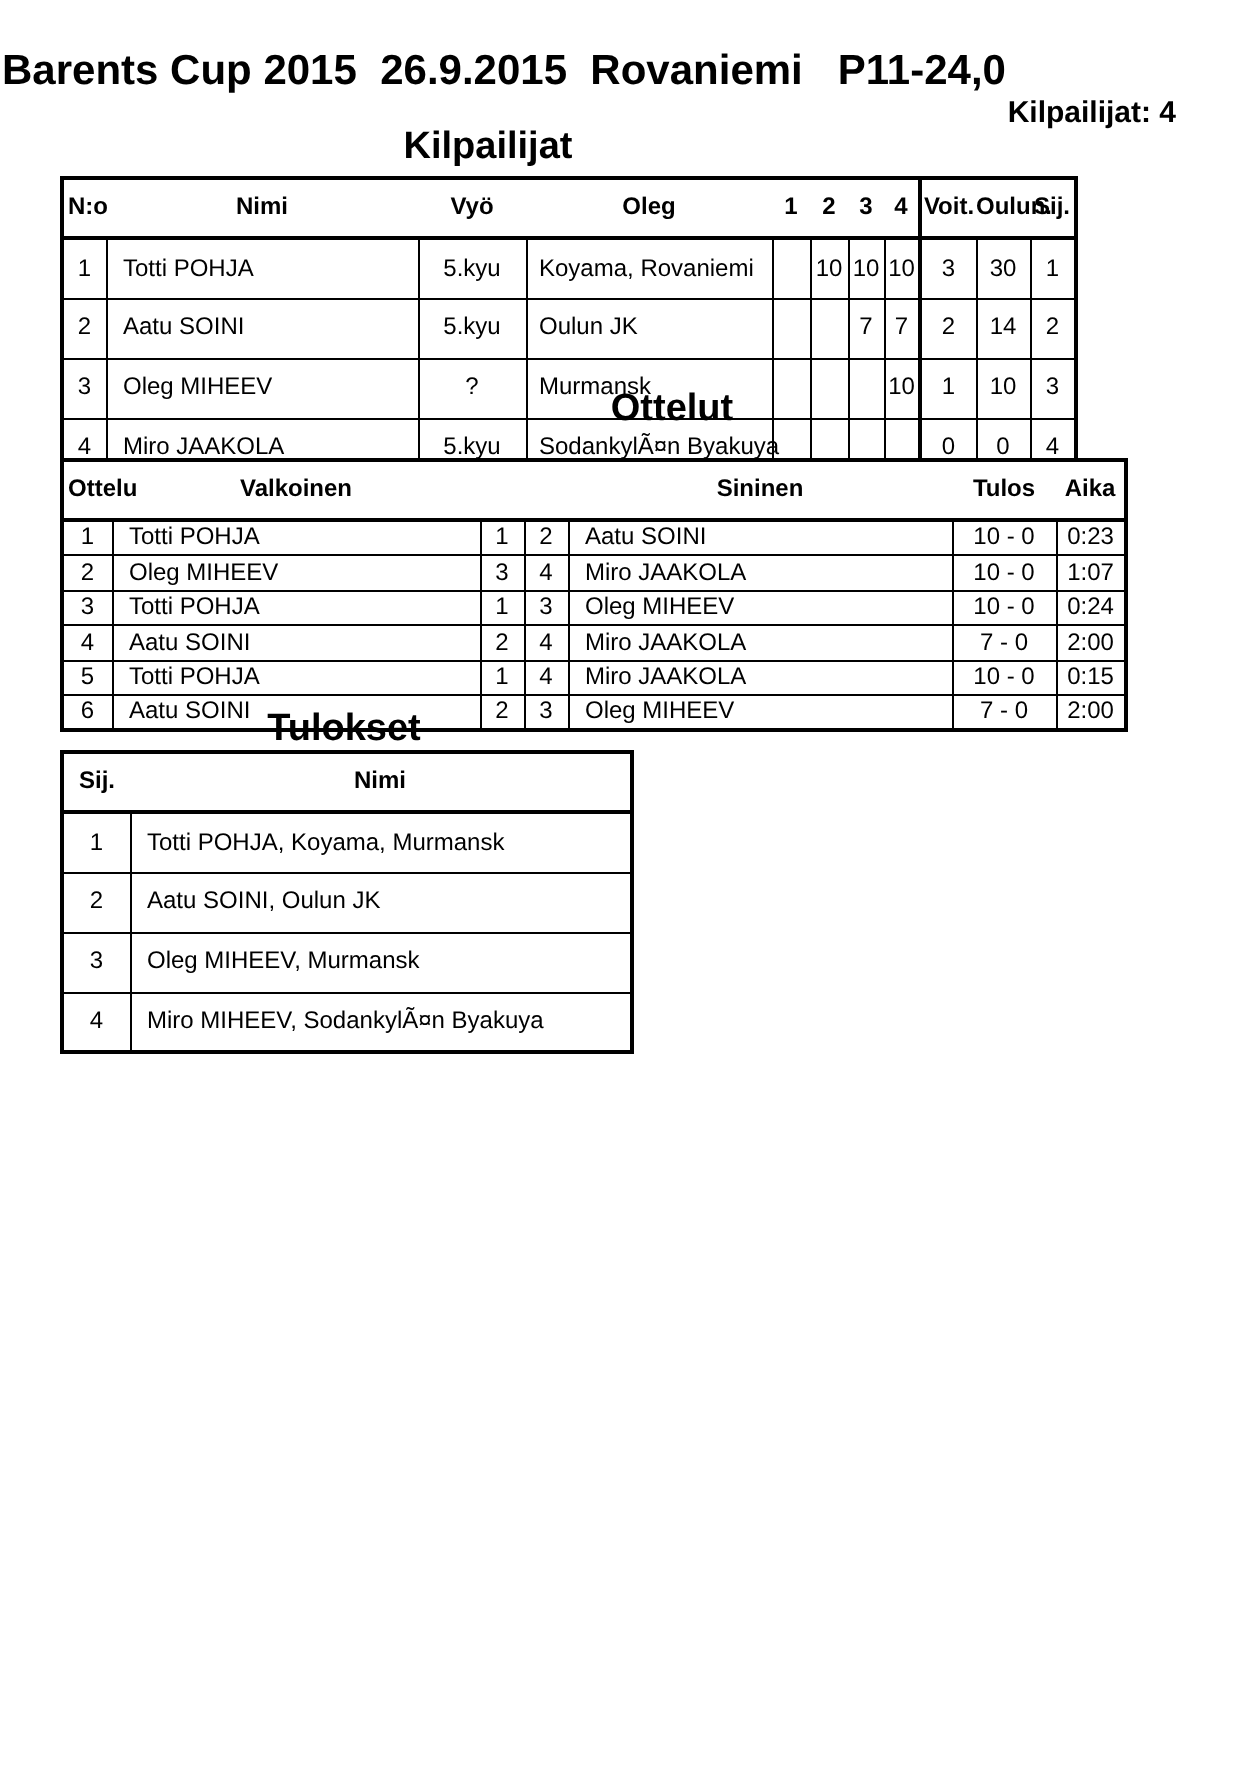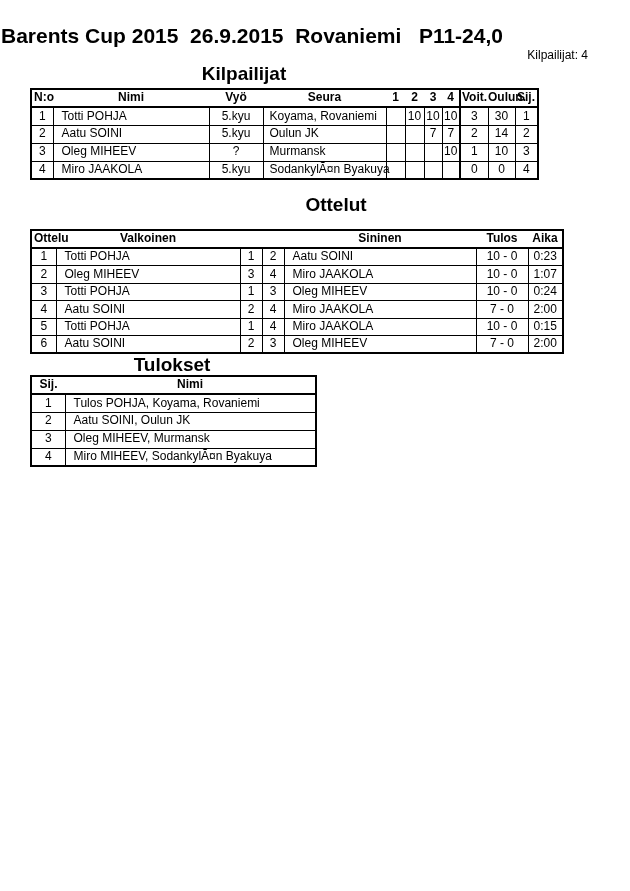--- a/index.html
+++ b/index.html
@@ -14,21 +14,21 @@
   .page { position:absolute; inset:0; }
 
   .title {
     position:absolute; top:24px; left:0; width:504px;
     text-align:center;
     font-size:21px; font-weight:bold;
     white-space:pre;
   }
   .count {
     position:absolute; top:48px; right:42px;
-    font-size:12px; font-weight:normal; white-space:nowrap;
+    font-size:15px; font-weight:bold; white-space:nowrap;
   }
   .heading {
     position:absolute;
     font-size:19px; font-weight:bold;
     transform:translateX(-50%);
     white-space:nowrap;
   }
   .h-kilpailijat { left:244px; top:63px; }
   .h-ottelut     { left:312px; top:194px;margin-left:24px; }
   .h-tulokset    { left:172px; top:354px; }
@@ -48,21 +48,21 @@
     white-space:nowrap;
     overflow:visible;
   }
   table.rep th {
     font-weight:bold;
     border:none;
     border-bottom:2px solid #000;
     text-align:center;
   }
   table.rep td { border:1px solid #000; }
-  table.rep tr { height:18px; }
+  table.rep tr { height:30px; }
   .t2 tbody tr { height:17.5px; }
 
   .t1 { left:30px; top:88px;  width:507px; }
   .t2 { left:30px; top:229px; width:532px; }
   .t3 { left:30px; top:375px; width:285px; }
 
   .ctr { text-align:center; }
   .lft { text-align:left; padding-left:8px !important; }
   .lft6 { text-align:left; padding-left:6px !important;margin-left:21px; }
   th.hleft { text-align:left; padding-left:2px !important; }
@@ -90,21 +90,21 @@
         <col style="width:18px">
       <col style="width:28px">
         <col style="width:27px">
         <col style="width:23px">
     </colgroup>
     <thead>
       <tr>
         <th class="hleft">N:o</th>
         <th>Nimi</th>
         <th>Vyö</th>
-        <th>Seura</th>
+        <th>Oleg</th>
         <th>1</th>
         <th>2</th>
         <th>3</th>
         <th>4</th>
         <th class="thick-l">Voit.</th>
         <th>Oulun.</th>
         <th>Sij.</th>
       </tr>
     </thead>
     <tbody>
@@ -252,21 +252,21 @@
     </colgroup>
     <thead>
       <tr>
         <th>Sij.</th>
         <th>Nimi</th>
       </tr>
     </thead>
     <tbody>
       <tr>
         <td class="ctr">1</td>
-        <td class="lft">Tulos POHJA, Koyama, Rovaniemi</td>
+        <td class="lft">Totti POHJA, Koyama, Murmansk</td>
       </tr>
       <tr>
         <td class="ctr">2</td>
         <td class="lft">Aatu SOINI, Oulun JK</td>
       </tr>
       <tr>
         <td class="ctr">3</td>
         <td class="lft">Oleg MIHEEV, Murmansk</td>
       </tr>
       <tr>

